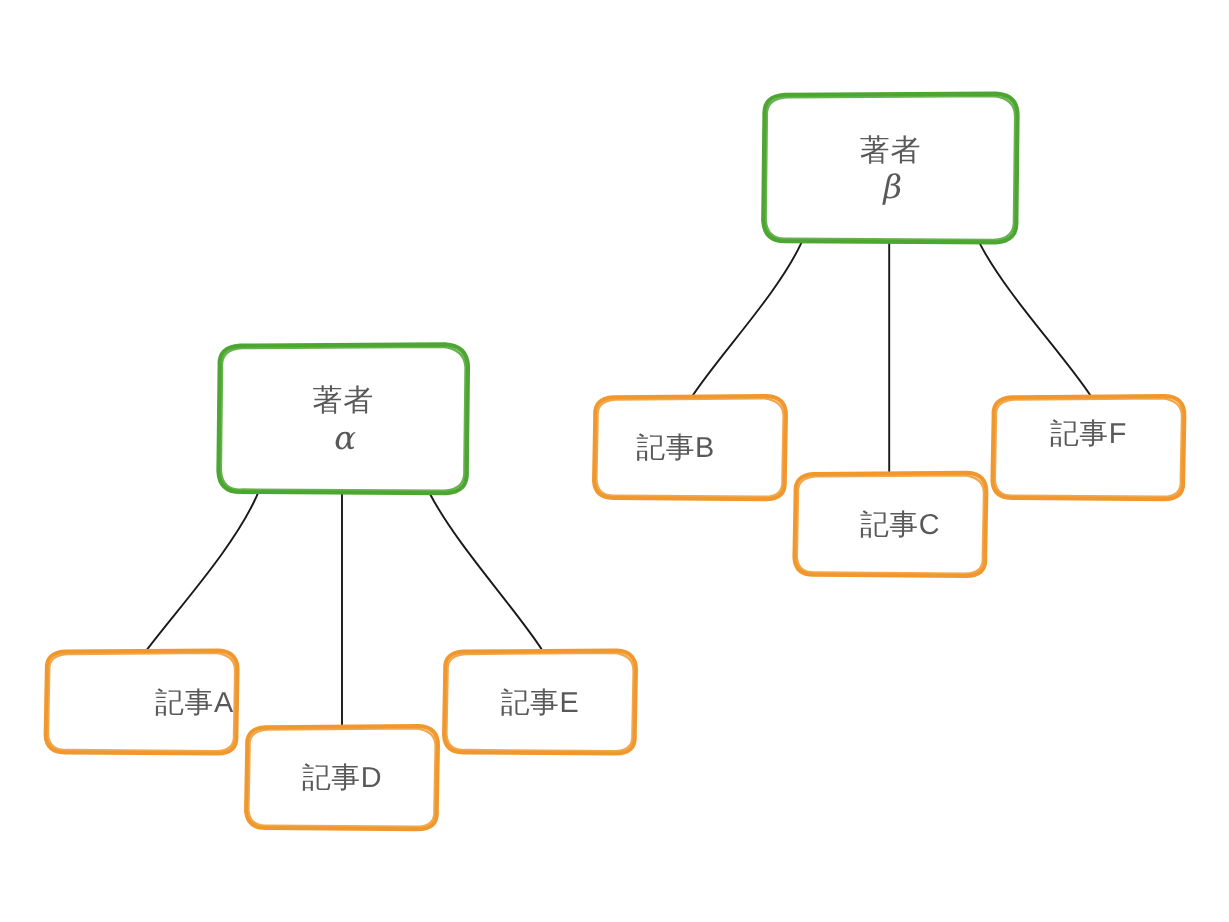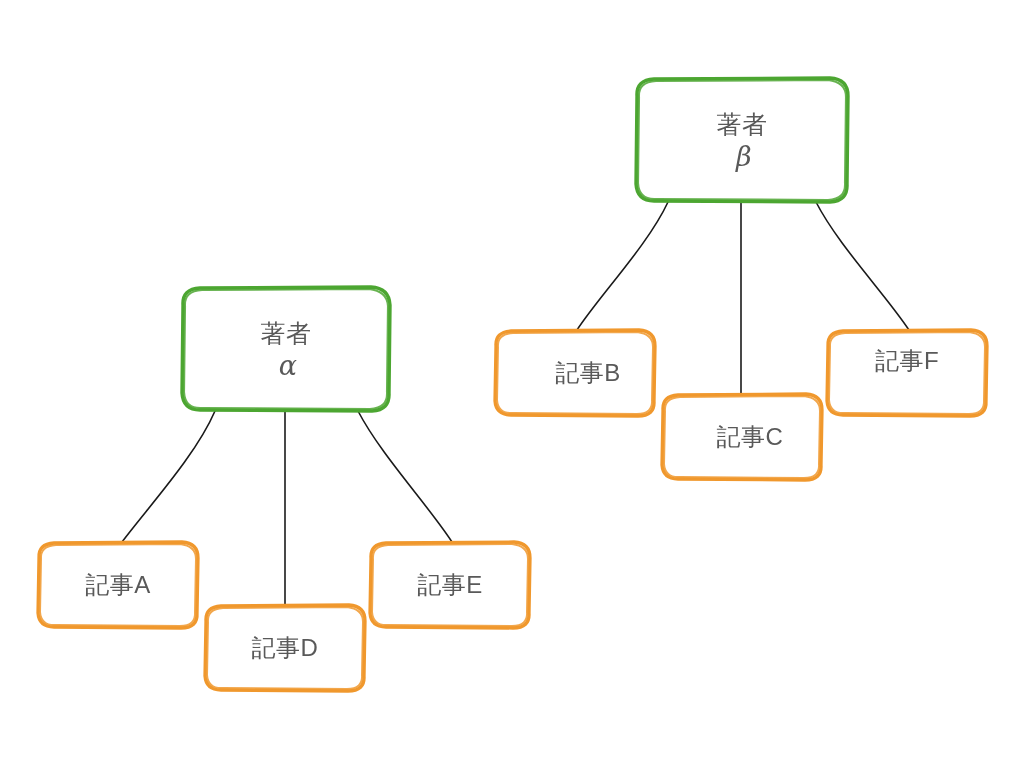--- a/index.html
+++ b/index.html
@@ -148,25 +148,25 @@
   <div class="node-label author" style="left:182px; top:287px; width:208px; height:124px;">
     <span>著者</span>
       <span class="greek">α</span>
   </div>
 
   <div class="node-label author" style="left:636px; top:78px; width:212px; height:124px;">
     <span>著者</span>
       <span class="greek">β</span>
   </div>
 
-  <div class="node-label article" style="left:38px; top:542px; width:160px; height:86px;">記事A</div>
+  <div class="node-label article" style="left:38px; top:542px; width:160px; height:86px;padding-left:44px;">記事A</div>
 
   <div class="node-label article" style="left:370px; top:542px; width:160px; height:86px;">記事E</div>
 
   <div class="node-label article" style="left:205px; top:605px; width:160px; height:86px;">記事D</div>
 
-  <div class="node-label article" style="left:495px; top:330px; width:136px; height:86px;padding-left:25px;">記事B</div>
+  <div class="node-label article" style="left:495px; top:330px; width:136px; height:86px;">記事B</div>
 
   <div class="node-label article" style="left:662px; top:394px; width:176px; height:86px;border-radius:19px;">記事C</div>
 
   <div class="node-label article" style="left:827px; top:330px; width:160px; height:62px;">記事F</div>
 
 </div>
 
 </body></html>

